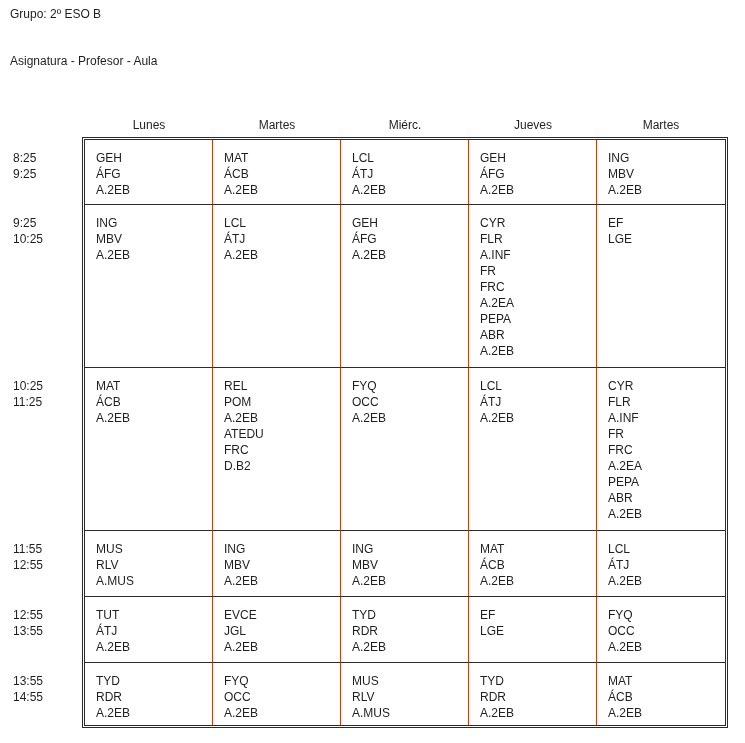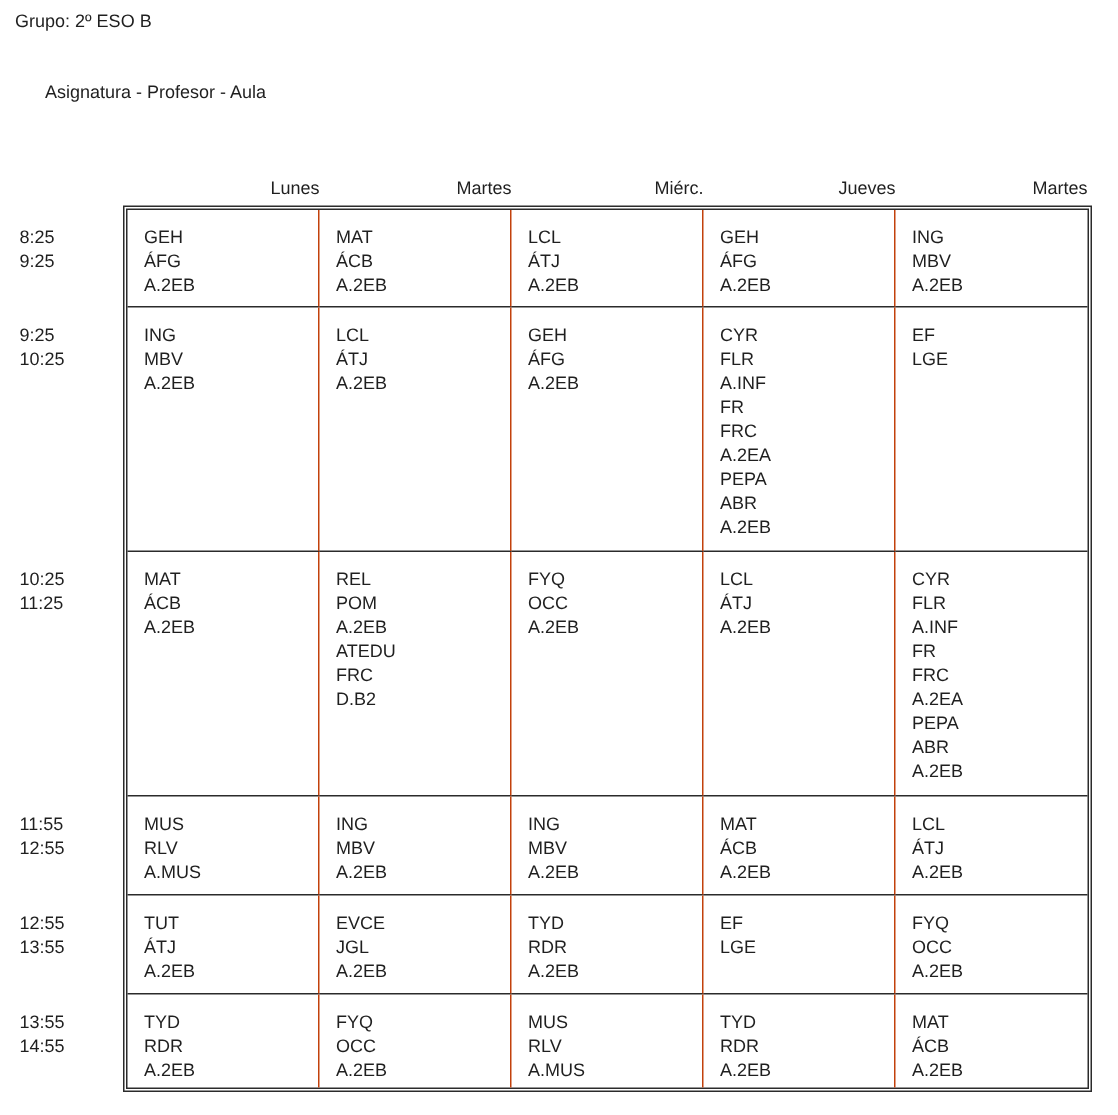--- a/index.html
+++ b/index.html
@@ -6,29 +6,29 @@
   body {
     width:745px; height:743px;
     font-family:"Liberation Sans","DejaVu Sans",sans-serif;
     font-size:12px; color:#1f1f1f;
     -webkit-font-smoothing:antialiased;
   }
   .page { position:relative; width:745px; height:743px; background:#ffffff; overflow:hidden;padding-left:35px; }
 
   .hline { position:absolute; left:10px; white-space:pre; }
   .group-line    { top:7px; }
-  .legend-line   { top:54px;margin-left:20px; }
+  .legend-line   { top:54px; }
   .tutor-line    { top:84px; }
   .tutor-name    { margin-left:10px; }
 
   .day-row {
     position:absolute; left:85px; top:118px; width:640px;
     display:grid; grid-template-columns:repeat(5,1fr);
   }
-  .day-h { text-align:right; }
+  .day-h { text-align:center; }
 
   .grid {
     position:absolute; left:82px; top:137px;
     display:grid; grid-template-columns:repeat(5,128px);
     border:3px double #2b2b2b; background:#ffffff;
   }
   .cell {
     box-sizing:border-box;
     padding:10px 2px 0 11px;
     border-right:1px solid #c2410c;

